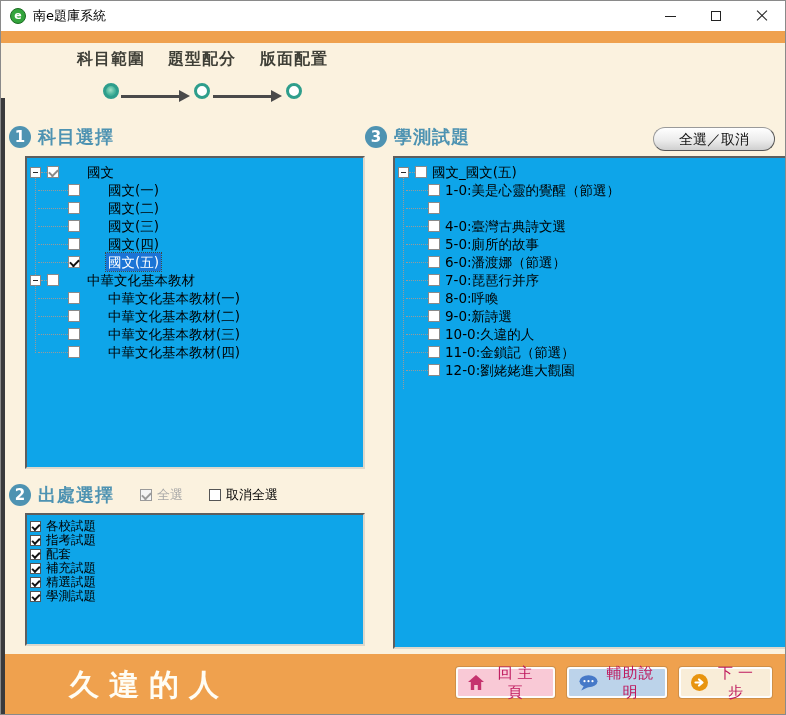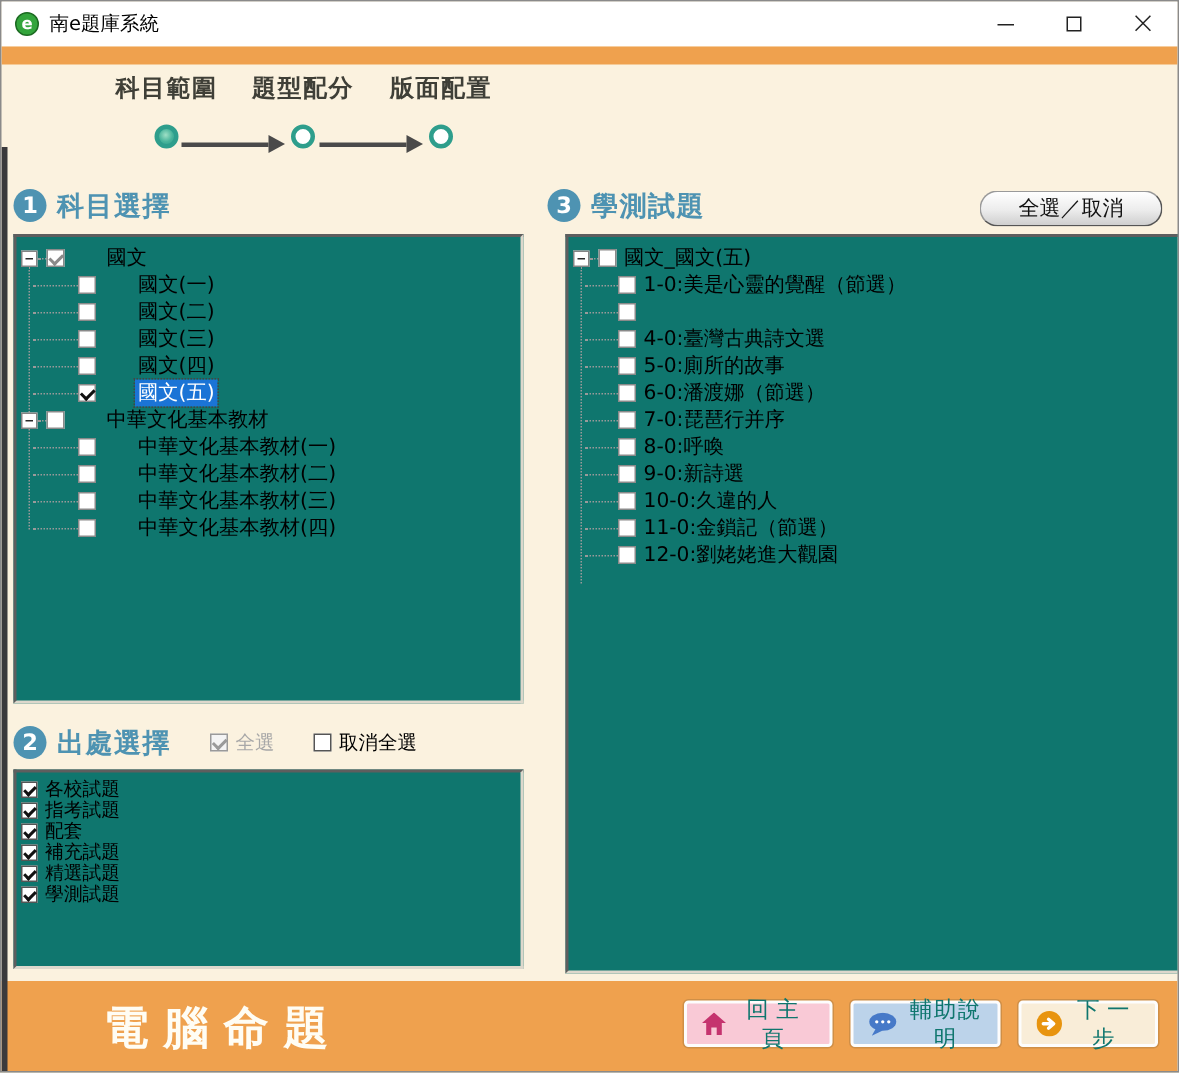--- a/index.html
+++ b/index.html
@@ -43,21 +43,21 @@
   .conn1{left:120px;width:58px;} .conn2{left:212px;width:58px;}
 
   
   .main{position:absolute;top:110px;left:0;right:0;bottom:60px;}
   .left-col{position:absolute;left:8px;top:0;width:340px;height:100%;}
   .right-col{position:absolute;left:364px;top:0;width:412px;height:100%;}
   .sec-header{position:absolute;left:0;display:flex;align-items:center;}
   .sec-num{width:22px;height:22px;border-radius:50%;background:var(--header-teal);color:#fff;
            font-weight:bold;font-size:15px;text-align:center;line-height:22px;flex:none;}
   .sec-title{color:var(--header-teal);font-weight:bold;font-size:18px;margin-left:7px;letter-spacing:1px;}
-  .box{position:absolute;left:0;width:100%;background:#0f766e;border:2px solid;
+  .box{position:absolute;left:16px;width:100%;background:#0ea5e9;border:2px solid;
        border-color:#5E5E5E #DDD8CC #DDD8CC #5E5E5E;overflow:hidden;}
   #subject-box{top:45px;height:313px;} 
   #source-box{top:402px;height:133px;}
   #range-box{top:45px;height:493px;margin-left:12px;}
   #hdr1{top:14px;} #hdr2{top:372px;} #hdr3{top:14px;}
 
   
   .pill-btn{position:absolute;right:2px;top:16px;width:122px;height:24px;border-radius:12px;
             border:1px solid #9a9a9a;border-right-color:#555;border-bottom-color:#555;
             background:linear-gradient(180deg,#fff 0%,#ececec 55%,#cfcfcf 100%);
@@ -95,21 +95,21 @@
   .src-list{padding:4px 2px 2px 3px;font-size:12.5px;}
   .src-row{display:flex;align-items:center;height:14px;line-height:14px;}
   .src-row .cb{width:11px;height:11px;margin-right:5px;}
   .src-row .cb.checked::after{left:1px;top:2px;width:6px;height:3px;}
 
   
   .footer{position:absolute;left:0;bottom:0;width:100%;height:60px;background:var(--accent-orange);}
   .footer-title{position:absolute;left:68px;top:11px;font-size:30px;font-weight:bold;color:#FFFDF4;
                 letter-spacing:10px;}
   .fbtn{position:absolute;top:13px;height:31px;border:2px solid #FDFDFD;border-radius:3px;
-        display:flex;align-items:center;padding:0 10px;font-size:15px;color:#0f766e;cursor:pointer;
+        display:flex;align-items:center;padding:0 10px;font-size:15px;color:#be185d;cursor:pointer;
         font-family:inherit;box-shadow:0 0 0 1px rgba(150,110,60,.35);text-align:center;}
   .fbtn .ficon{display:flex;align-items:center;margin-right:8px;flex:none;}
   #btn-home{left:455px;width:99px;background:var(--home-button-bg);letter-spacing:5px;}
   #btn-help{left:566px;width:100px;background:var(--help-button-bg);letter-spacing:1px;}
   #btn-next{left:678px;width:93px;background:var(--next-button-bg);letter-spacing:5px;}
 
   
   .left-artifact{position:absolute;left:0;top:97px;width:4px;bottom:0;background:#3a3a3c;z-index:6;}
 </style>
 </head>
@@ -339,21 +339,21 @@
               </div>
             </div>
             <span class="tree-vline" style="top: 19px; height: 212px;"></span>
           </div>
       </div>
     </div>
 
   </div>
 
   <div class="footer">
-    <div class="footer-title">電腦命題</div>
+    <div class="footer-title">久違的人</div>
 
     <button class="fbtn" id="btn-home">
       <span class="ficon">
         <svg width="16" height="15" viewBox="0 0 16 15">
             <path d="M8 0 L16 7 H13.2 V15 H9.8 V10 H6.2 V15 H2.8 V7 H0 Z" fill="var(--home-icon)"></path>
           </svg>
       </span>
       <span>回主頁</span>
     </button>
 

